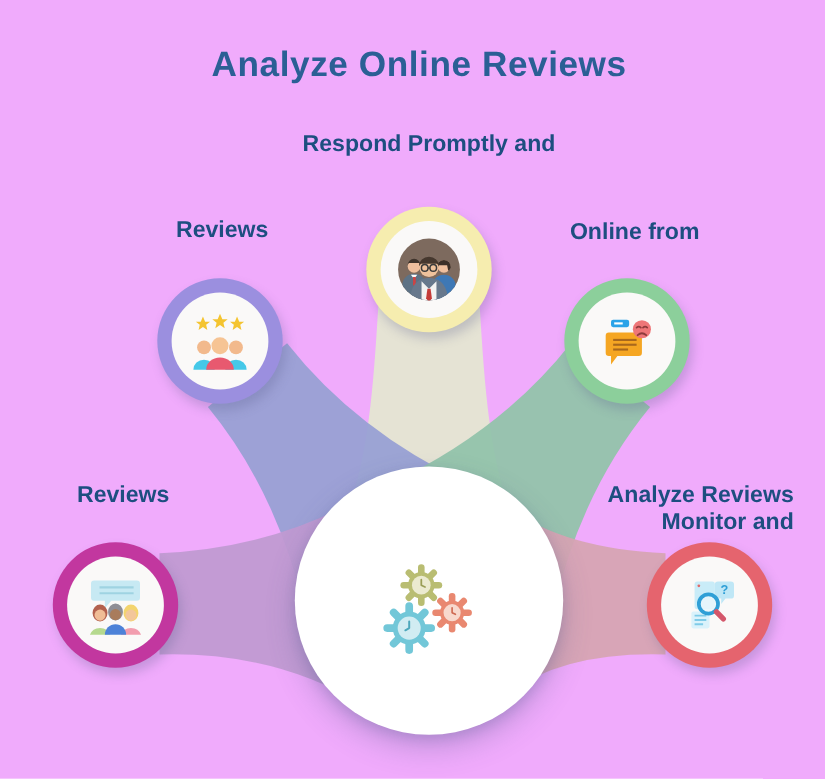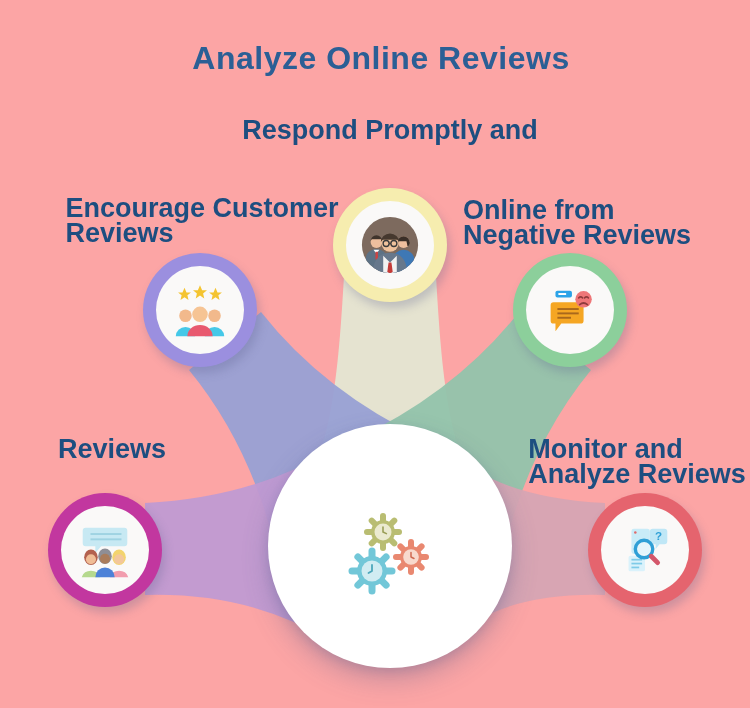--- a/index.html
+++ b/index.html
@@ -44,32 +44,32 @@
   .node-inner{
     width:88px;height:88px;
     border-radius:50%;
     background:#faf9f8;
     display:flex;align-items:center;justify-content:center;
   }
   .node-inner svg{width:62px;height:62px;}
   .label{
     position:absolute;
     transform:translateX(-50%);
-    text-align:left;
-    font-size:27px;
+    text-align:right;
+    font-size:21px;
     font-weight:600;
     line-height:25px;
     z-index:5;
     white-space:nowrap;
   }
 </style>
 </head>
 <body>
 
-<div class="stage" style="background: #fca5a5; text-decoration: underline;">
+<div class="stage" style="background: #f0abfc; text-decoration: underline;">
 
   <h1 class="title" style="color: rgb(43, 95, 149);">Analyze Online Reviews</h1>
 
   <svg class="connectors" width="750" height="708" viewBox="0 0 750 708">
     <path fill-opacity="0.95" d="M344,276 C338,380 332,440 298,508 L482,508 C448,440 442,380 436,276 Z" fill="#e4e6d2"></path>
     <path fill-opacity="0.95" d="M189,370 Q253,448 278,559 L426,440 Q324,392 261,312 Z" fill="#98a0d4"></path>
     <path fill-opacity="0.95" d="M591,370 Q527,448 502,559 L354,440 Q456,392 519,312 Z" fill="#92c3ab"></path>
     <path fill-opacity="0.95" d="M145,503 Q250,498 330,451 L330,641 Q250,592 145,595 Z" fill="#c09ad2"></path>
     <path fill-opacity="0.95" d="M605,503 Q500,498 450,451 L450,641 Q500,592 605,595 Z" fill="#d6a4b3"></path>
   </svg>
@@ -234,28 +234,26 @@
         <circle cx="31" cy="31" r="9" fill="#eaf7fc" fill-opacity="0.85" stroke="#2f9fd6" stroke-width="3.5"></circle>
         <line x1="38.5" y1="38.5" x2="45" y2="45" stroke="#d4576b" stroke-width="5" stroke-linecap="round"></line>
       </svg>
     </div>
   </div>
 
   <div class="label" style="left: 390px; top: 118px; color: rgb(29, 78, 128);">
     <div>Respond Promptly and</div>
   </div>
   <div class="label" style="left: 202px; top: 196px; color: rgb(29, 78, 128);">
-    <div>Encourage Customer</div>
     <div>Reviews</div>
   </div>
   <div class="label" style="left: 577px; top: 198px; color: rgb(29, 78, 128);">
     <div>Online from</div>
-    <div>Negative Reviews</div>
   </div>
   <div class="label" style="left: 112px; top: 437px; color: rgb(29, 78, 128);">
     <div>Reviews</div>
   </div>
   <div class="label" style="left: 637px; top: 437px; color: rgb(29, 78, 128);">
+    <div>Analyze Reviews</div>
     <div>Monitor and</div>
-    <div>Analyze Reviews</div>
   </div>
 
 </div>
 
 </body></html>

